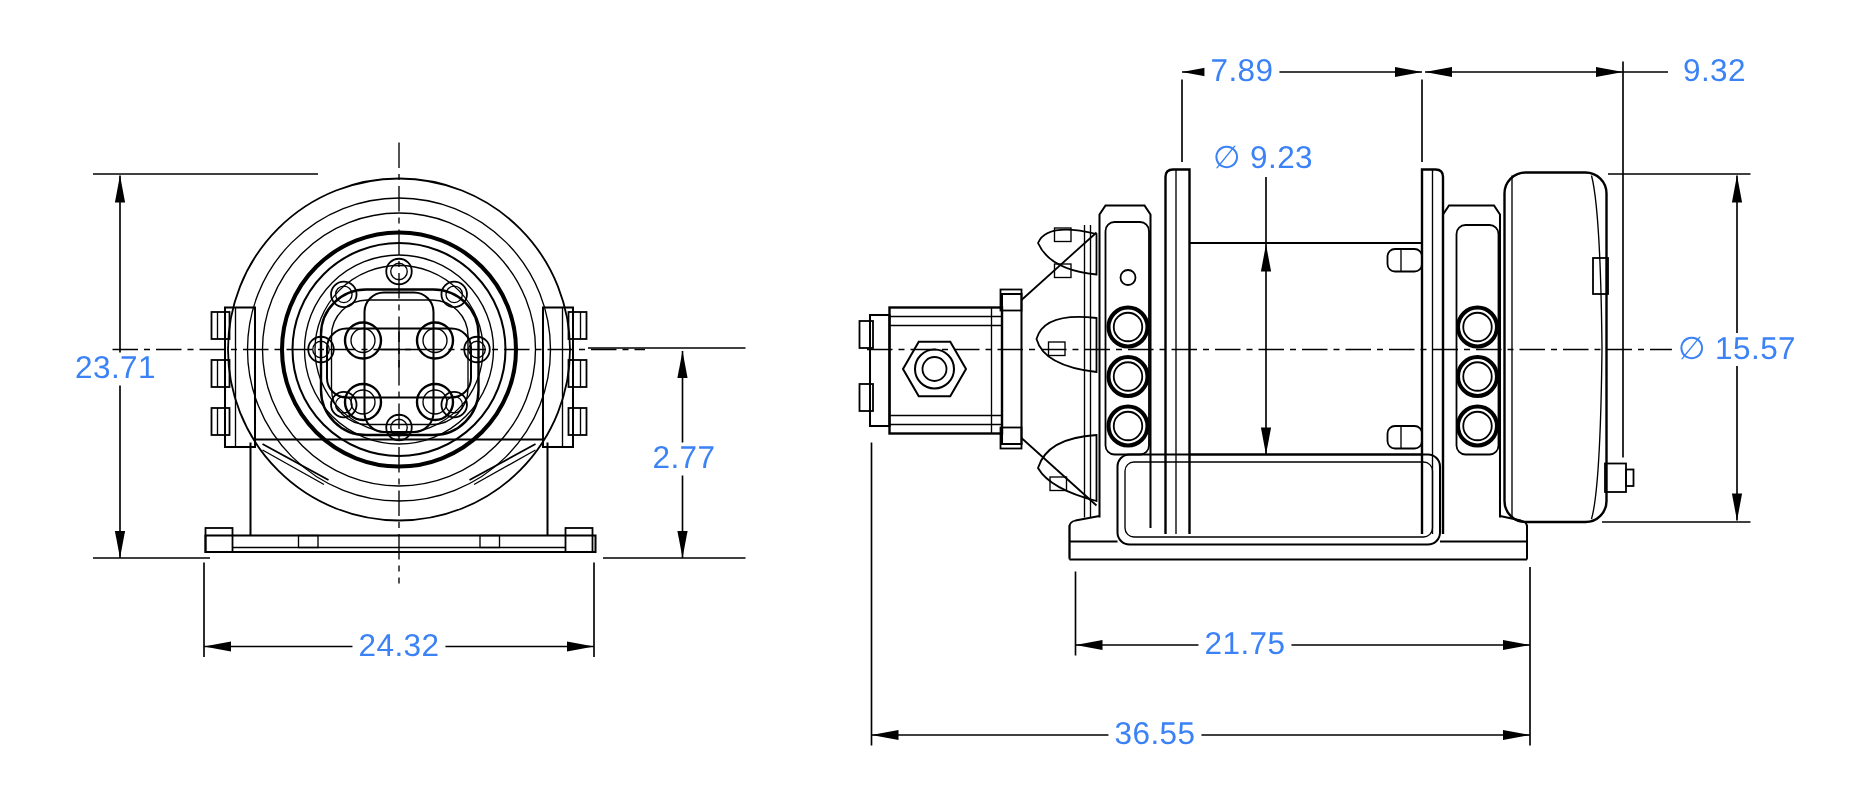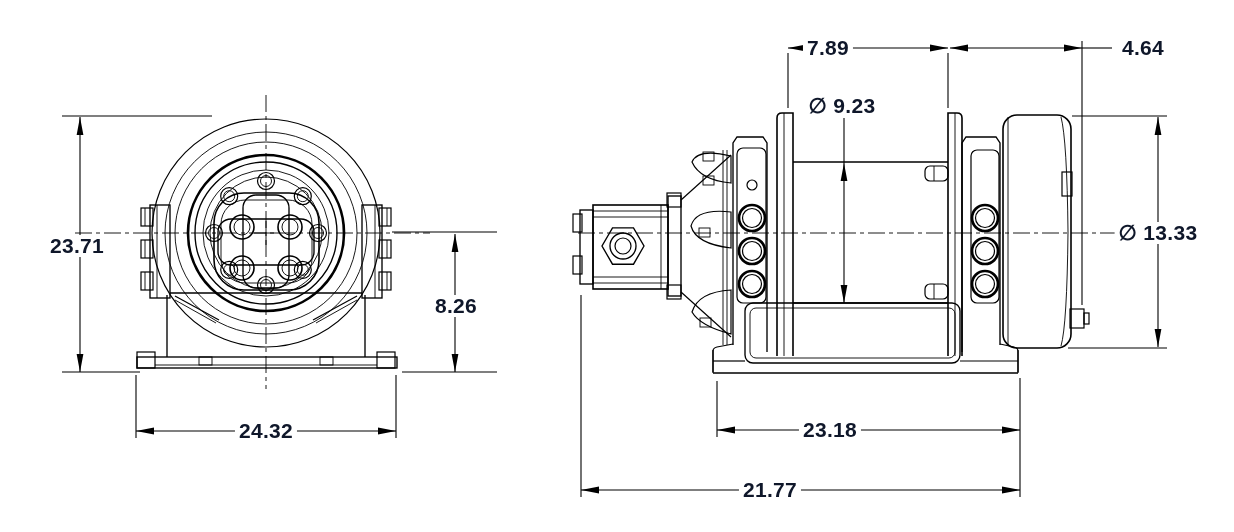--- a/index.html
+++ b/index.html
@@ -10,22 +10,22 @@
   .s1 {fill:none;stroke:#000;stroke-width:1.2;}
   .s13{fill:none;stroke:#000;stroke-width:1.35;}
   .s15{fill:none;stroke:#000;stroke-width:1.6;}
   .s2 {fill:none;stroke:#000;stroke-width:2.7;}
   .thin{fill:none;stroke:#000;stroke-width:0.9;}
   .cl{fill:none;stroke:#000;stroke-width:0.9;stroke-dasharray:17 4 4 4;}
   .dim{fill:none;stroke:#000;stroke-width:1.1;}
   .arr{fill:#000;stroke:none;}
   
   .dimlab{position:absolute;transform:translate(-50%,-50%);background:#ffffff;
-          padding:0 4px;font-size:21px;line-height:22px;color:#0f172a;
-          letter-spacing:0.3px;white-space:nowrap;font-weight:bold;}
+          padding:0 4px;font-size:21px;line-height:22px;color:#3b82f6;
+          letter-spacing:0.3px;white-space:nowrap;}
 </style>
 </head>
 <body>
 
 <div id="stage">
 
 <svg width="1234" height="532" viewBox="0 0 1234 532">
 
   <g>
     <line class="cl" x1="75" y1="233" x2="430" y2="233"></line>
@@ -278,22 +278,22 @@
     <g>
       <line class="dim" x1="581" y1="295" x2="581" y2="497"></line>
       <line class="dim" x1="581" y1="490" x2="1020" y2="490"></line>
       <polygon class="arr" points="581,490 599,486.6 599,493.4"></polygon>
       <polygon class="arr" points="1020,490 1002,486.6 1002,493.4"></polygon>
     </g>
   </g>
 </svg>
 
 <span class="dimlab" style="left:77px;top:246px">23.71</span>
-<span class="dimlab" style="left:456px;top:306px">8.26</span>
+<span class="dimlab" style="left:456px;top:306px">2.77</span>
 <span class="dimlab" style="left:266px;top:431px">24.32</span>
 <span class="dimlab" style="left:828px;top:48px">7.89</span>
-<span class="dimlab" style="left:1143px;top:48px">4.64</span>
+<span class="dimlab" style="left:1143px;top:48px">9.32</span>
 <span class="dimlab" style="left:842px;top:106px">∅ 9.23</span>
-<span class="dimlab" style="left:1158px;top:233px">∅ 13.33</span>
-<span class="dimlab" style="left:830px;top:430px">23.18</span>
-<span class="dimlab" style="left:770px;top:490px">21.77</span>
+<span class="dimlab" style="left:1158px;top:233px">∅ 15.57</span>
+<span class="dimlab" style="left:830px;top:430px">21.75</span>
+<span class="dimlab" style="left:770px;top:490px">36.55</span>
 
 </div>
 
 </body></html>

